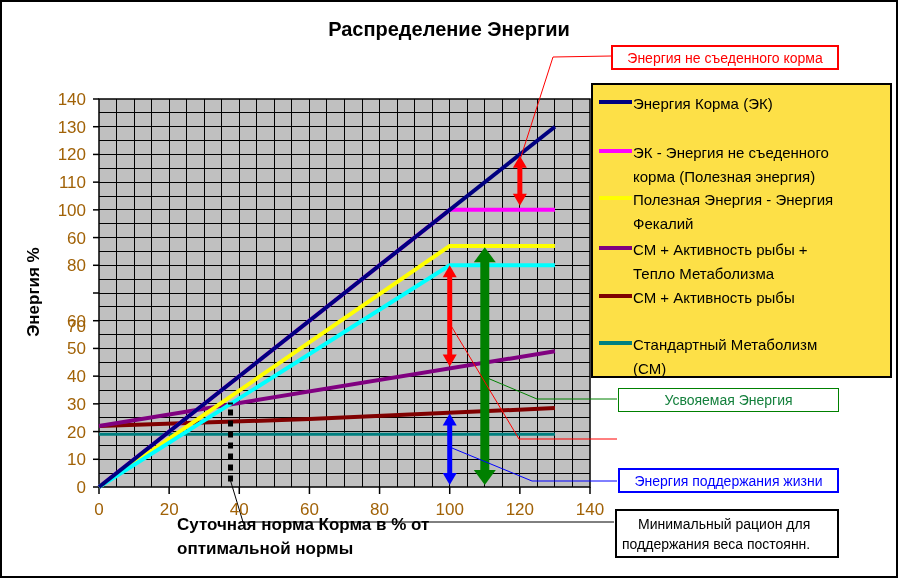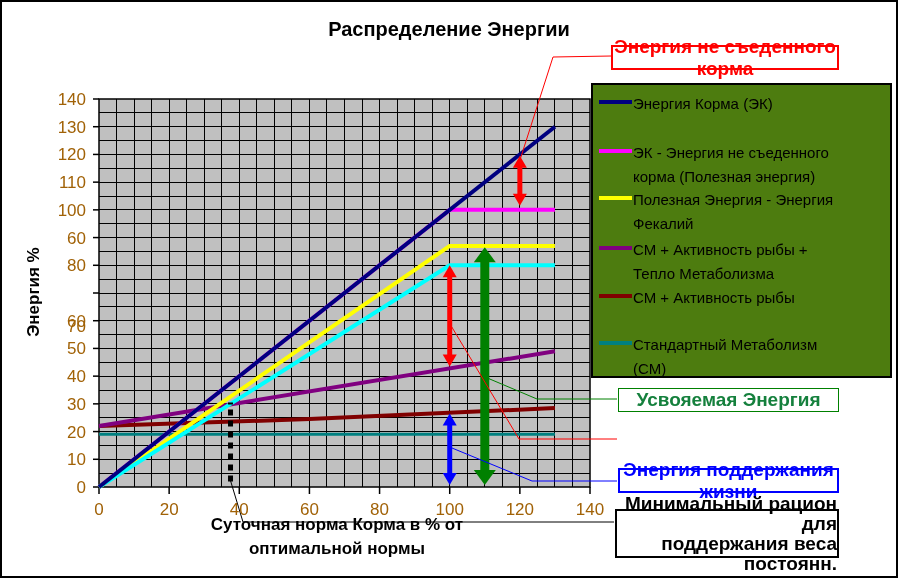--- a/index.html
+++ b/index.html
@@ -3,32 +3,32 @@
 <meta charset="utf-8">
 <style>
   html,body{margin:0;padding:0;background:#fff;}
   .canvas{position:relative;width:898px;height:578px;background:#fff;border:2px solid #000;
           box-sizing:border-box;font-family:"Liberation Sans",sans-serif;overflow:hidden;padding-left:38px;}
   .abs{position:absolute;}
   #chart-svg{position:absolute;left:0;top:0;}
   .chart-title{left:197px;top:16px;width:500px;text-align:center;font-size:20px;font-weight:bold;color:#000;}
   .y-title{left:32px;top:290px;transform:translate(-50%,-50%) rotate(-90deg);white-space:nowrap;
            font-size:17px;font-weight:bold;color:#000;}
-  .x-title{left:175px;top:511px;width:320px;text-align:center;font-size:17px;font-weight:bold;
+  .x-title{left:175px;top:511px;width:320px;text-align:left;font-size:17px;font-weight:bold;
            color:#000;white-space:pre-line;line-height:24px;}
   .tick{font-size:17px;color:#a16207;}
   .xtick{width:56px;text-align:center;top:498px;}
   .ytick{width:52px;text-align:right;left:32px;}
-  .legend{left:589px;top:81px;width:301px;height:295px;border:2px solid #000;background:#4d7c0f;box-sizing:border-box;}
+  .legend{left:589px;top:81px;width:301px;height:295px;border:2px solid #000;background:#fde047;box-sizing:border-box;}
   .legend-item{position:absolute;left:0;width:100%;}
   .legend-swatch{position:absolute;left:6px;top:8px;width:33px;height:4px;}
   .legend-label{position:absolute;left:40px;top:0;width:250px;font-size:15px;line-height:23.5px;
                 color:#000;white-space:pre-line;}
-  .callout{position:absolute;background:#fff;box-sizing:border-box;font-size:19px;
-           display:flex;align-items:center;justify-content:center;text-align:center;white-space:pre-line;font-weight:bold;}
+  .callout{position:absolute;background:#fff;box-sizing:border-box;font-size:14px;
+           display:flex;align-items:center;justify-content:center;text-align:center;white-space:pre-line;}
   .co-unconsumed{left:609px;top:43px;width:228px;height:25px;border:2px solid #ff0000;color:#ff0000;}
   .co-digestible{left:616px;top:386px;width:221px;height:24px;border:1px solid #008000;color:#15803d;}
   .co-meat{left:616px;top:424px;width:221px;height:26px;border:2px solid #ff0000;color:#ff0000;}
   .co-maintenance{left:616px;top:466px;width:221px;height:25px;border:2px solid #0000ff;color:#0000ff;}
   .co-minimal{left:613px;top:507px;width:224px;height:49px;border:2px solid #000;color:#000;
               justify-content:flex-start;text-align:right;padding-left:5px;line-height:20px;}
 </style>
 </head>
 <body>
 

